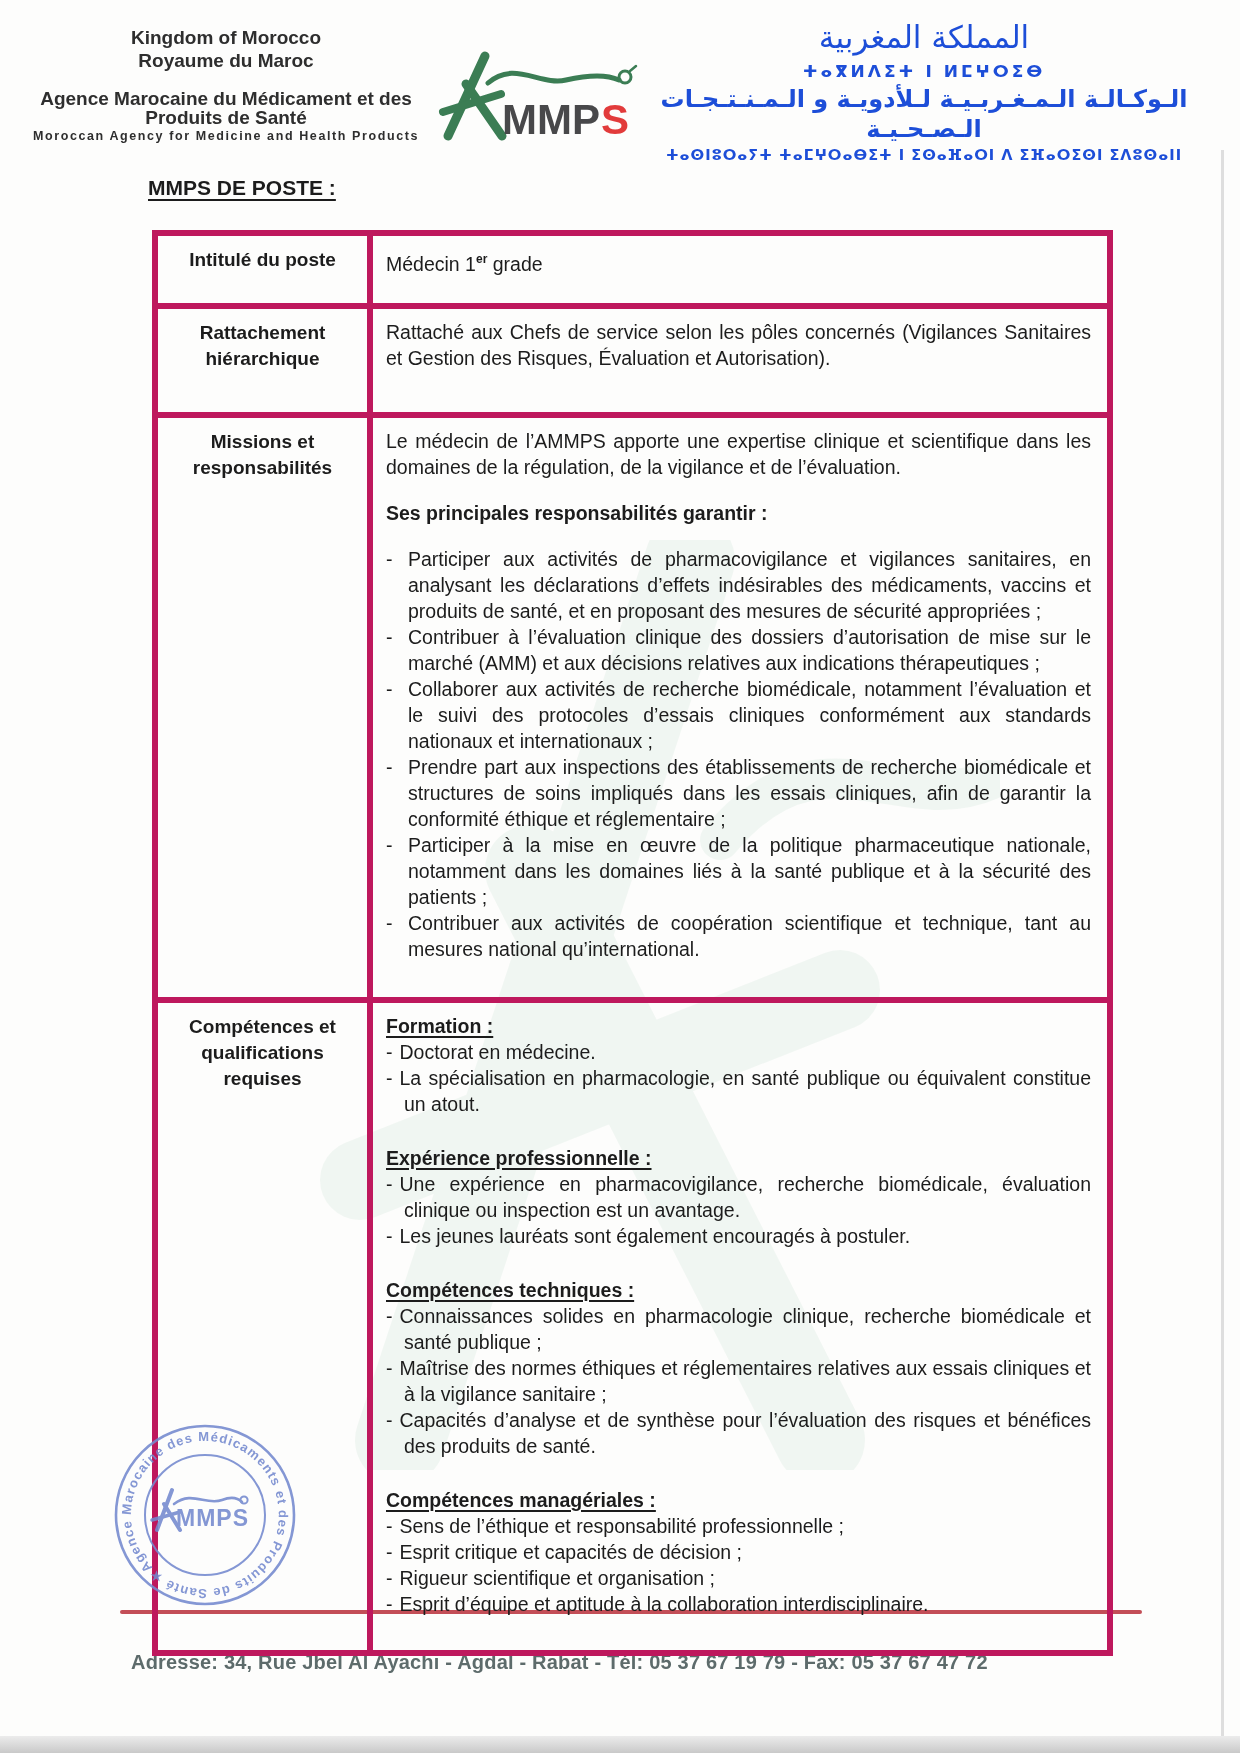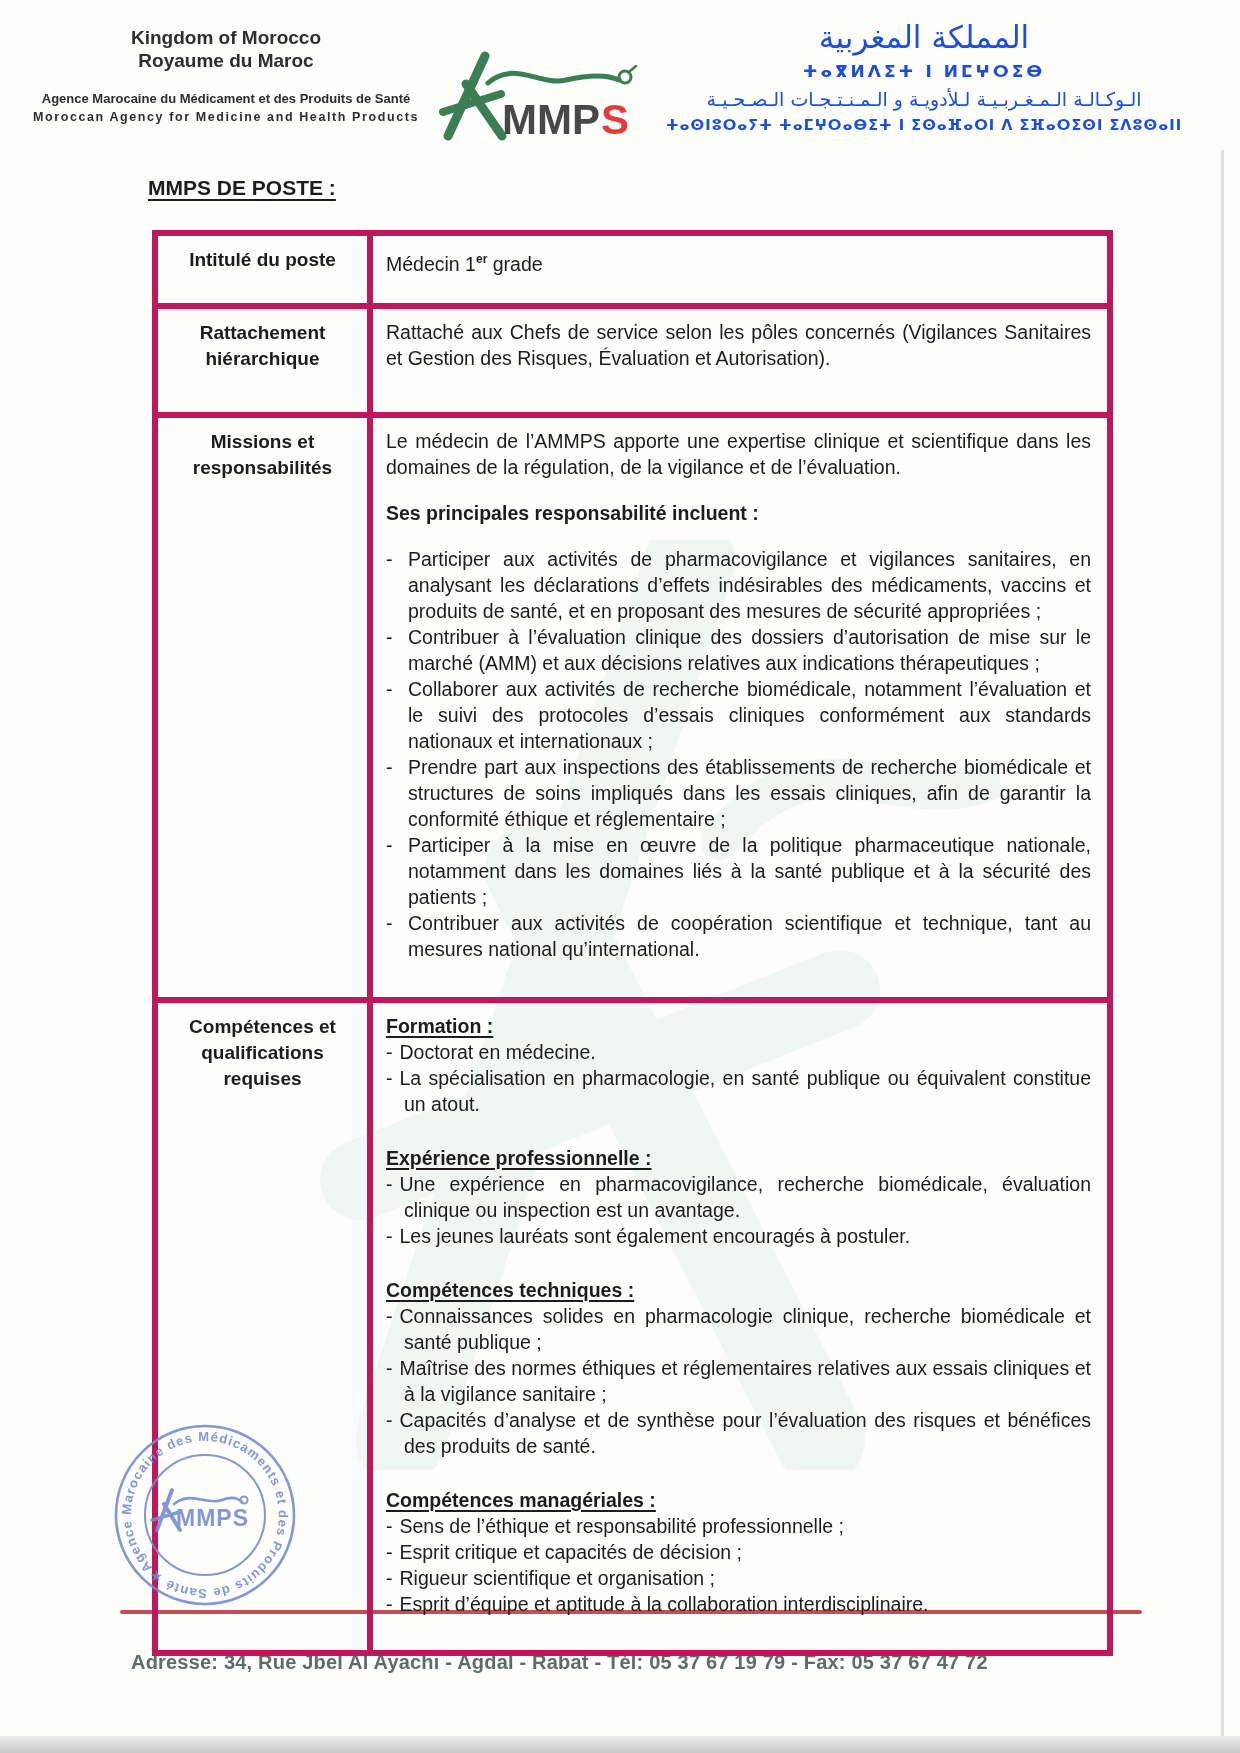--- a/index.html
+++ b/index.html
@@ -14,30 +14,30 @@
   .edge-bottom{position:absolute;left:0;right:0;top:1736px;height:17px;
     background:linear-gradient(#ececec,#c9c9c9);}
   .edge-right{position:absolute;top:150px;height:1586px;left:1221px;width:3px;background:#dedede;}
 
   
   .wm{position:absolute;left:280px;top:540px;opacity:0.055;z-index:0;}
 
   
   .hdr-left{position:absolute;left:30px;top:26px;width:392px;text-align:center;color:#2e2e2e;}
   .hdr-left .l1{font-size:19px;font-weight:bold;line-height:23px;}
-  .hdr-left .l3{margin-top:17px;font-size:13px;font-weight:bold;line-height:19px;}
+  .hdr-left .l3{margin-top:17px;font-size:19px;font-weight:bold;line-height:19px;}
   .hdr-left .l4{font-size:12.5px;font-weight:bold;letter-spacing:1.6px;line-height:19px;}
 
   .logo{position:absolute;left:428px;top:50px;z-index:1;}
 
   .hdr-right{position:absolute;left:638px;top:16px;width:572px;text-align:center;color:#1d4ed8;}
   .hdr-right .ar1{font-size:31px;line-height:42px;font-family:"DejaVu Sans",sans-serif;}
   .hdr-right .tf1{font-size:17px;font-weight:bold;letter-spacing:3px;line-height:26px;
     font-family:"DejaVu Sans",sans-serif;}
-  .hdr-right .ar2{font-size:19px;line-height:30px;font-family:"DejaVu Sans",sans-serif;}
+  .hdr-right .ar2{font-size:24px;line-height:30px;font-family:"DejaVu Sans",sans-serif;font-weight:bold;}
   .hdr-right .tf2{font-size:14.5px;font-weight:bold;letter-spacing:1px;line-height:22px;
     font-family:"DejaVu Sans",sans-serif;}
 
   
   .doc-title{position:absolute;left:148px;top:176px;font-size:21px;font-weight:bold;
     text-decoration:underline;text-underline-offset:4px;text-decoration-thickness:2px;z-index:2;}
 
   
   table.job{position:absolute;left:152px;top:230px;width:961px;border-collapse:collapse;z-index:2;
     table-layout:fixed;}
@@ -125,21 +125,21 @@
       <td class="val"><span>Médecin 1</span><span class="sup">er</span><span> grade</span></td>
     </tr>
     <tr class="r2">
       <td class="lbl">Rattachement hiérarchique</td>
       <td class="val just">Rattaché aux Chefs de service selon les pôles concernés (Vigilances Sanitaires et Gestion des Risques, Évaluation et Autorisation).</td>
     </tr>
     <tr class="r3">
       <td class="lbl">Missions et responsabilités</td>
       <td class="val">
         <div class="intro">Le médecin de l’AMMPS apporte une expertise clinique et scientifique dans les domaines de la régulation, de la vigilance et de l’évaluation.</div>
-        <div class="subhead">Ses principales responsabilité incluent :</div>
+        <div class="subhead">Ses principales responsabilités garantir :</div>
         <div>
           <div class="b3">
             <span class="b3d">-</span>
             <div class="b3t">Participer aux activités de pharmacovigilance et vigilances sanitaires, en analysant les déclarations d’effets indésirables des médicaments, vaccins et produits de santé, et en proposant des mesures de sécurité appropriées ;</div>
           </div>
           <div class="b3">
             <span class="b3d">-</span>
             <div class="b3t">Contribuer à l’évaluation clinique des dossiers d’autorisation de mise sur le marché (AMM) et aux décisions relatives aux indications thérapeutiques ;</div>
           </div>
           <div class="b3">

